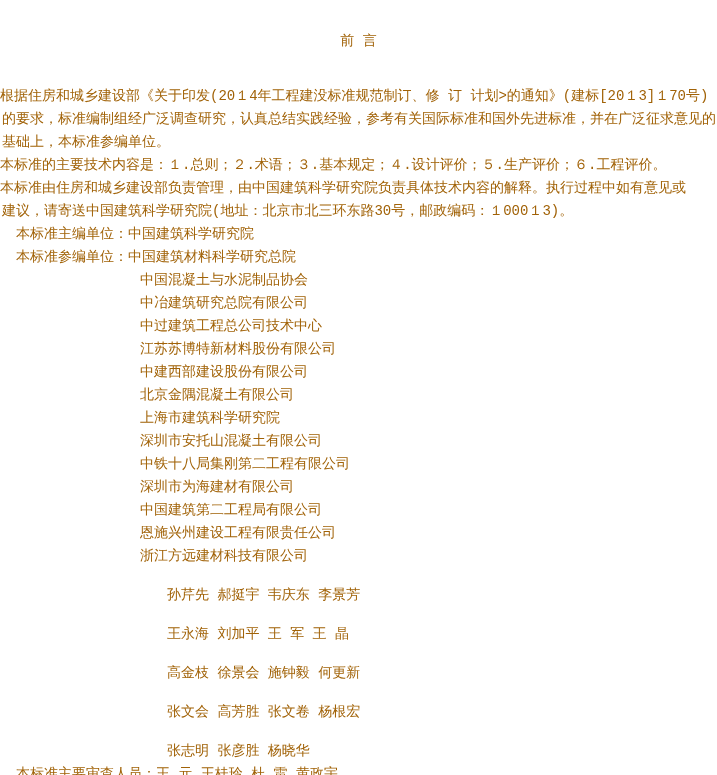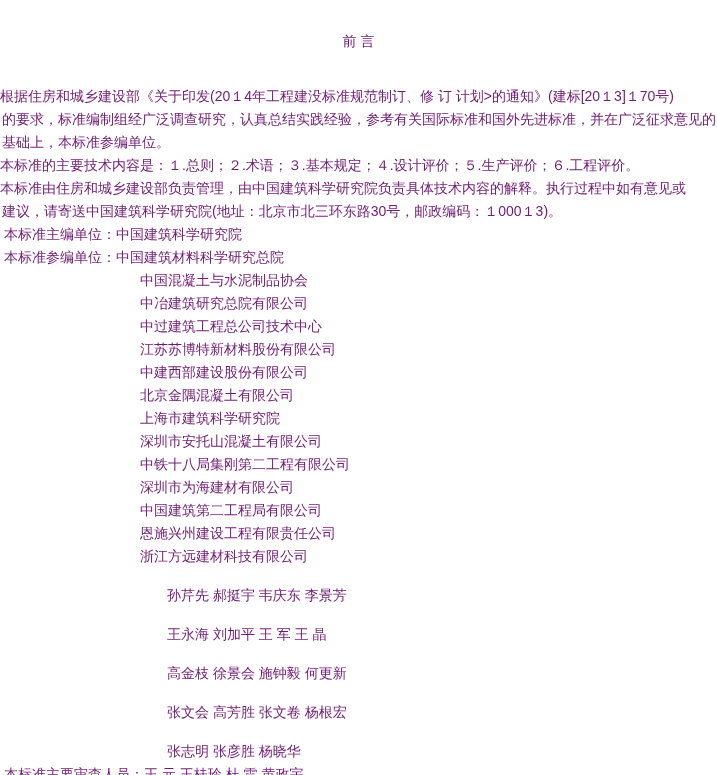--- a/index.html
+++ b/index.html
@@ -1,37 +1,37 @@
 <!DOCTYPE html>
 <html><head>
 <meta charset="utf-8">
 <style>
   html, body { margin: 0; padding: 0; background: #ffffff; }
   .page {
     position: relative;
     width: 717px;
     height: 775px;
     background: #ffffff;
-    color: #701a75;
-    font-family: Liberation Sans, sans-serif;
+    color: #a16207;
+    font-family: Liberation Mono, monospace;
     font-size: 14px;
     line-height: 23px;
     overflow: hidden;
   }
   .doc-title {
     padding-top: 30px;
     height: 23px;
     text-align: center;
     white-space: pre;
   }
   .doc-body { margin-top: 32px; }
   .line { height: 23px; white-space: nowrap; overflow: hidden; }
   .para-first { }
   .para-cont  { padding-left: 2px; }
-  .label-line { padding-left: 4px; }
+  .label-line { padding-left: 16px; }
   .org-item    { padding-left: 140px; }
   .person-item { padding-left: 167px; margin-top: 16px; }
   .label { white-space: pre; }
 </style>
 </head>
 <body>
 
 <div class="page">
 
   <div class="doc-title">前 言</div>

